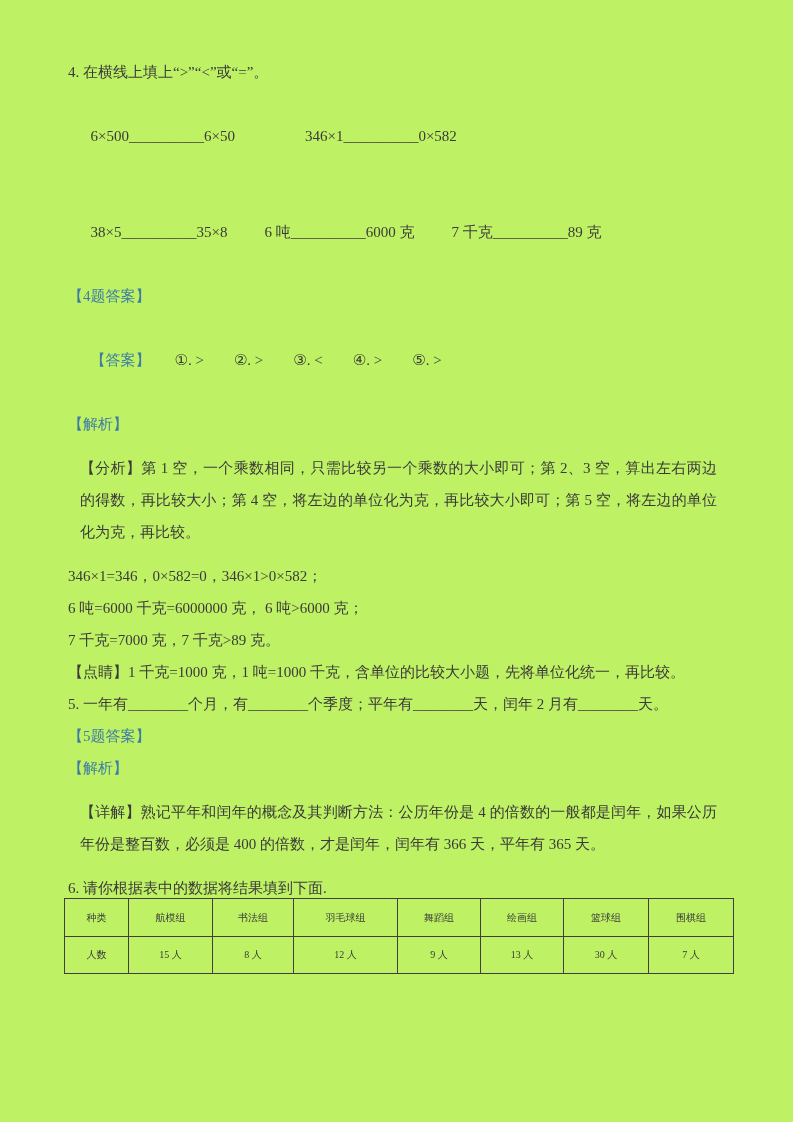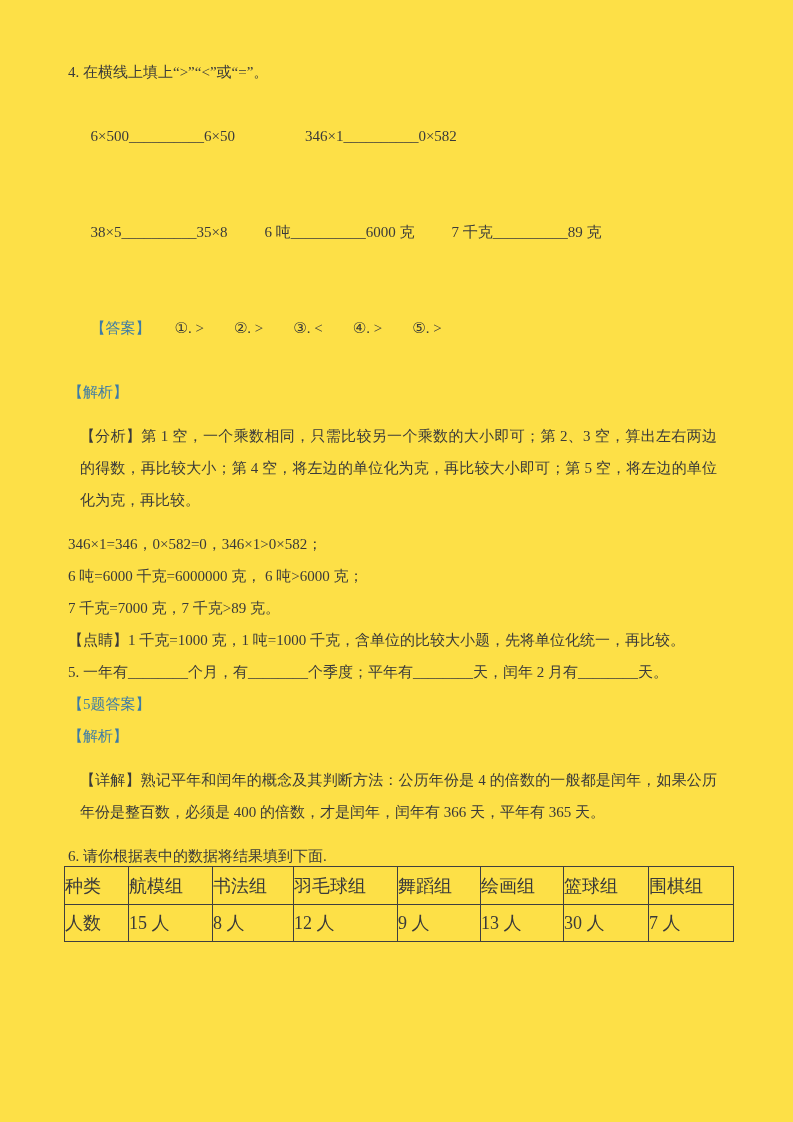--- a/index.html
+++ b/index.html
@@ -5,21 +5,21 @@
   html, body {
     margin: 0;
     padding: 0;
     background: #ffffff;
   }
   .page {
     position: relative;
     width: 793px;
     height: 1122px;
     box-sizing: border-box;
-    background: #fde047;
+    background: #bef264;
     padding: 56px 64px 0 68px;
     font-family: "Liberation Serif", "DejaVu Serif", "DejaVu Sans", serif;
     font-size: 15px;
     color: #3a3a3a;
     overflow: hidden;
   }
   .line {
     margin: 0;
     line-height: 32px;
     white-space: pre-wrap;
@@ -50,42 +50,44 @@
   }
   table.data-table {
     border-collapse: collapse;
     table-layout: fixed;
     width: 669px;
     margin-left: -4px;
     margin-top: -6px;
   }
   table.data-table td {
     border: 1px solid #3f3f3f;
+    text-align: center;
     vertical-align: middle;
     padding: 0;
-    font-size: 18px;
+    font-size: 10px;
     color: #3a3a3a;
     overflow: hidden;
   }
   tr.t-head { height: 38px; }
   tr.t-data { height: 37px; }
 </style>
 </head>
 <body>
 
 <div class="page">
 
   <section>
     <p class="line">4. 在横线上填上“&gt;”“&lt;”或“=”。</p>
     <p class="line">
       <span class="gap-lg">6×500__________6×50</span><span>346×1__________0×582</span>
     </p>
     <p class="line">
       <span class="gap-md">38×5__________35×8</span><span class="gap-md">6 吨__________6000 克</span><span>7 千克__________89 克</span>
     </p>
+    <p class="line blue">【4题答案】</p>
     <p class="line">
       <span class="blue ans-label">【答案】</span><span class="ans-item">①. &gt;</span><span class="ans-item">②. &gt;</span><span class="ans-item">③. &lt;</span><span class="ans-item">④. &gt;</span><span class="ans-item">⑤. &gt;</span>
     </p>
     <p class="line blue">【解析】</p>
     <p class="para">【分析】第 1 空，一个乘数相同，只需比较另一个乘数的大小即可；第 2、3 空，算出左右两边的得数，再比较大小；第 4 空，将左边的单位化为克，再比较大小即可；第 5 空，将左边的单位化为克，再比较。</p>
     <p class="line">346×1=346，0×582=0，346×1&gt;0×582；</p>
     <p class="line">6 吨=6000 千克=6000000 克， 6 吨&gt;6000 克；</p>
     <p class="line">7 千克=7000 克，7 千克&gt;89 克。</p>
     <p class="line">【点睛】1 千克=1000 克，1 吨=1000 千克，含单位的比较大小题，先将单位化统一，再比较。</p>
   </section>

